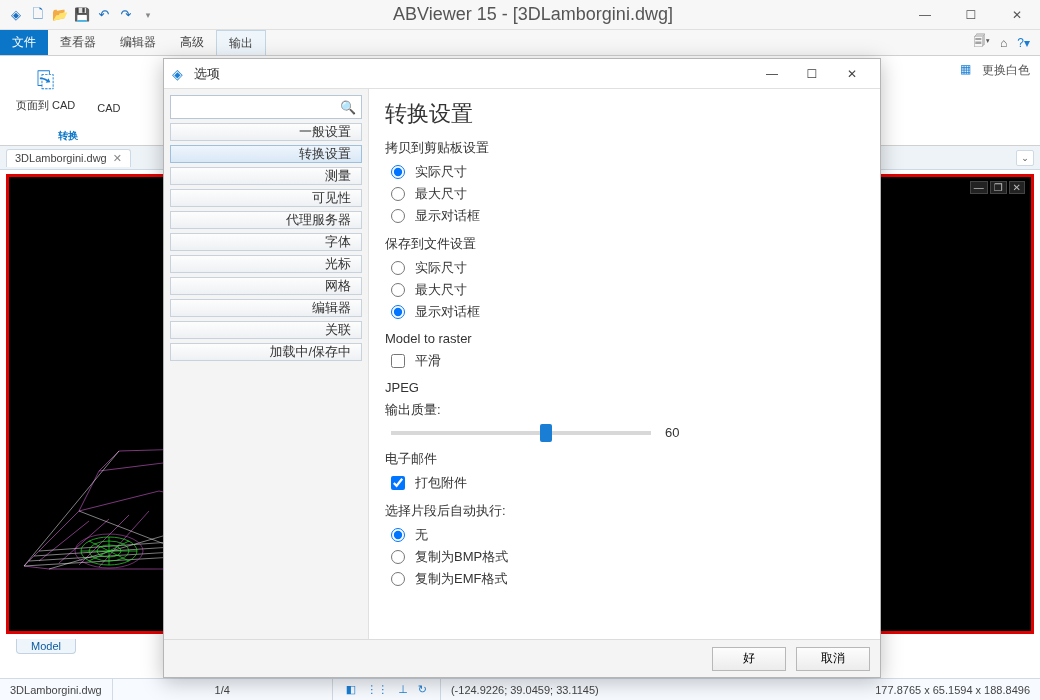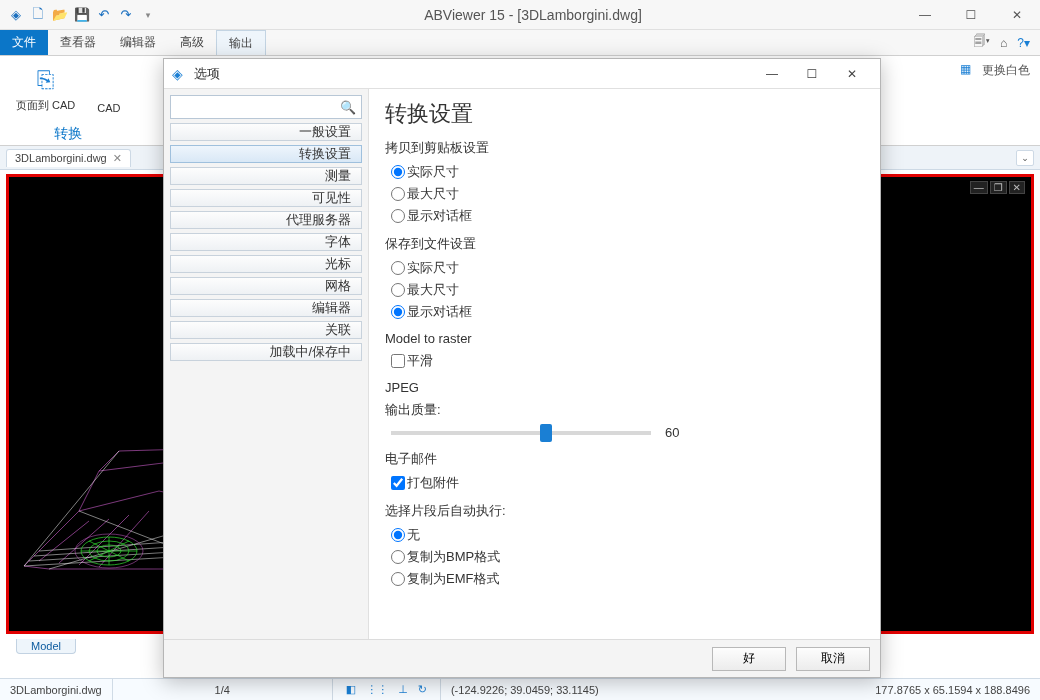--- a/index.html
+++ b/index.html
@@ -2,35 +2,35 @@
 <html><head>
 <meta charset="utf-8">
 <style>
 * { box-sizing: border-box; margin: 0; padding: 0; font-family: "Microsoft YaHei", "Segoe UI", sans-serif; }
 body { width: 1040px; height: 700px; overflow: hidden; background: #fff; font-size: 12px; color: #333; position: relative; }
 
 
 .titlebar { height: 30px; background: #f7f7f7; display: flex; align-items: center; border-bottom: 1px solid #e0e0e0; }
 .titlebar .qat { display: flex; gap: 6px; padding: 0 8px; align-items: center; }
 .titlebar .qat .ico { width: 16px; height: 16px; display: inline-flex; align-items: center; justify-content: center; font-size: 13px; color: #1a6fbf; }
-.titlebar .title { flex: 1; text-align: center; color: #555; font-size: 14px; }
+.titlebar .title { flex: 1; text-align: center; color: #555; font-size: 18px; }
 .titlebar .winctl { display: flex; }
 .titlebar .winctl div { width: 46px; height: 30px; display: flex; align-items: center; justify-content: center; color: #555; }
 
 
 .tabs { height: 26px; display: flex; align-items: stretch; background: #f7f7f7; border-bottom: 1px solid #d0d0d0; position: relative; }
 .tabs .tab { padding: 0 12px; display: flex; align-items: center; font-size: 12px; color: #444; cursor: pointer; }
 .tabs .tab.active { background: #0b76c8; color: #fff; }
 .tabs .tab.boxed { border: 1px solid #c3d4e3; border-bottom: none; background: #eef5fb; }
 .tabs .right-icons { margin-left: auto; display: flex; align-items: center; gap: 10px; padding-right: 10px; color: #555; }
 
 
 .ribbon { height: 90px; background: #fff; border-bottom: 1px solid #d0d0d0; display: flex; align-items: stretch; position: relative; }
 .ribbon .group { padding: 4px 10px 2px; display: flex; flex-direction: column; align-items: center; justify-content: flex-start; }
-.ribbon .grouplabel { font-size: 14px; color: #0b76c8; margin-top: auto; text-align: left;}
+.ribbon .grouplabel { font-size: 10px; color: #0b76c8; margin-top: auto; text-align: left; font-weight: bold;}
 .ribbon .bigbtn { display: flex; flex-direction: column; align-items: center; gap: 2px; padding: 4px 6px; cursor: pointer; font-size: 11px;}
 .ribbon .bigbtn .ico { width: 32px; height: 32px; display:flex;align-items:center;justify-content:center;font-size:22px;color:#1a7fd4;}
 .ribbon .right-strip { margin-left: auto; padding: 6px 10px; display: flex; align-items: flex-start; gap: 6px; color: #555;}
 .ribbon .right-strip .ico{width:16px;height:16px;color:#1a7fd4;}
 
 
 .doctabs { height: 24px; background: #eef3f8; border-bottom: 1px solid #cdd9e5; display:flex;align-items:center;padding-left:6px;}
 .doctabs .doctab { background:#fff;border:1px solid #cdd9e5;border-bottom:none;padding:2px 8px;font-size:11px;color:#444;border-radius:3px 3px 0 0;display:flex;align-items:center;gap:6px;}
 .doctabs .doctab .x{color:#888;font-size:11px;}
 .doctabs .dd{margin-left:auto;margin-right:6px;border:1px solid #cdd9e5;background:#fff;width:18px;height:16px;display:flex;align-items:center;justify-content:center;font-size:9px;color:#555;border-radius:2px;}
@@ -65,21 +65,21 @@
 .dlg-body{flex:1;display:flex;overflow:hidden;}
 .dlg-side{width:204px;background:#f4f4f4;padding:6px;display:flex;flex-direction:column;gap:4px;}
 .dlg-side .search{background:#fff;border:1px solid #b8c7d6;height:24px;display:flex;align-items:center;padding:0 4px;}
 .dlg-side .search input{flex:1;border:none;outline:none;font-size:12px;background:transparent;}
 .dlg-side .search .sico{color:#1a7fd4;font-size:13px;}
 .dlg-side .cat{height:18px;background:linear-gradient(#fdfdfd,#eef1f4);border:1px solid #c8d2dc;display:flex;align-items:center;justify-content:flex-end;padding:0 10px;font-size:13px;color:#333;cursor:pointer;}
 .dlg-side .cat.selected{background:linear-gradient(#eef5fc,#d9e8f6);border-color:#9fc0dd;}
 .dlg-main{flex:1;background:#fff;border-left:1px solid #e0e0e0;padding:10px 16px;overflow:auto;font-size:13px;color:#333;}
 .dlg-main h2{font-size:22px;font-weight:400;color:#333;margin-bottom:8px;}
 .dlg-main .section-title{font-size:13px;color:#333;margin:10px 0 6px;}
-.dlg-main label.opt{display:flex;align-items:center;gap:2px;margin:4px 0 4px 6px;font-size:13px;}
+.dlg-main label.opt{display:flex;align-items:center;gap:10px;margin:4px 0 4px 6px;font-size:13px;}
 .dlg-main input[type=radio],.dlg-main input[type=checkbox]{width:14px;height:14px;}
 .dlg-main .slider-row{display:flex;align-items:center;gap:14px;margin:4px 0 4px 6px;}
 .dlg-main .slider{ -webkit-appearance:none;appearance:none;width:260px;height:4px;background:#d8d8d8;outline:none;}
 .dlg-main .slider::-webkit-slider-thumb{ -webkit-appearance:none;appearance:none;width:12px;height:18px;background:#1a7fd4;border-radius:2px;cursor:pointer;}
 .dlg-main .slider::-moz-range-thumb{width:12px;height:18px;background:#1a7fd4;border:none;border-radius:2px;}
 .dlg-foot{height:38px;border-top:1px solid #dcdcdc;display:flex;align-items:center;justify-content:flex-end;padding:0 10px;gap:10px;background:#f4f4f4;}
 .dlg-foot button{width:74px;height:24px;background:linear-gradient(#fdfdfd,#ececec);border:1px solid #b8b8b8;font-size:12px;cursor:pointer;}
 </style>
 </head>
 <body>

